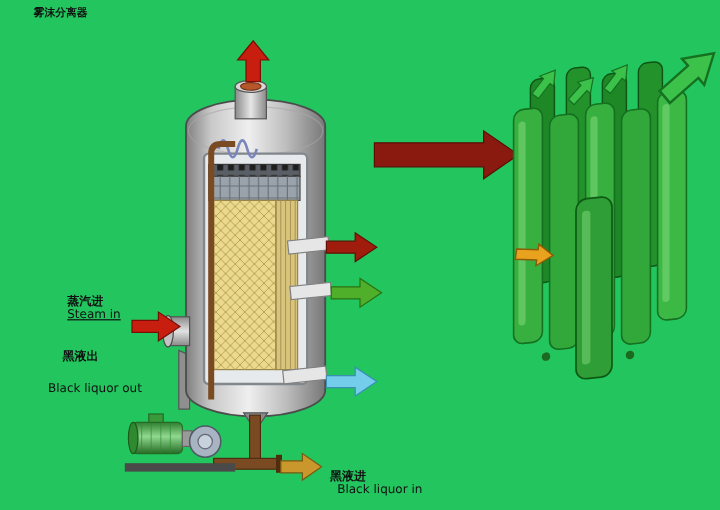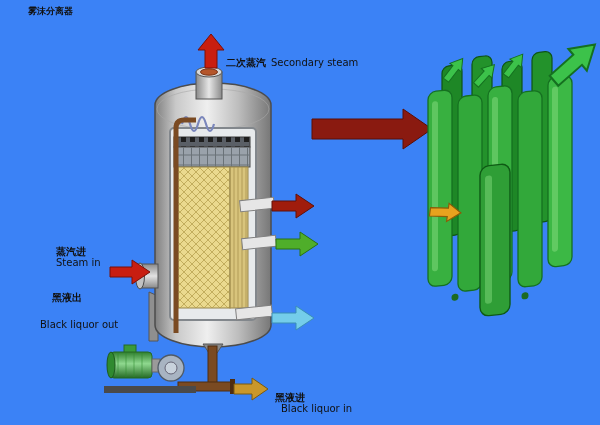--- a/index.html
+++ b/index.html
@@ -1,18 +1,18 @@
 <!DOCTYPE html>
 <html><head>
 <meta charset="utf-8">
 <style>
   * { margin:0; padding:0; box-sizing:border-box; }
   html,body { background:#ffffff; }
   .canvas {
-    position:relative; width:600px; height:425px; background:#3b82f6;
+    position:relative; width:600px; height:425px; background:#22c55e;
     font-family:"DejaVu Sans","Liberation Sans",sans-serif; overflow:hidden;
   }
   .canvas > svg { position:absolute; left:0; top:0; }
   .lbl { position:absolute; color:#111; line-height:1.2; white-space:nowrap; }
   .zh  { font-size:10px; font-weight:700; }
   .en  { font-size:10px; font-weight:400; }
   .title { font-size:9px; font-weight:700; }
   .inline-lbl span { margin-right:5px; }
 </style>
 </head>
@@ -174,26 +174,23 @@
       <circle cx="97" cy="244" r="3.5" fill="#1c6a22"></circle>
 
       <g transform="translate(126,32) rotate(-38)">
         <use href="#arr" xlink:href="#arr" fill="#3cc24a" stroke="#157020" stroke-width="2"></use>
       </g>
     </g>
   </svg>
 
   <div class="lbl title" style="left:28px; top:6px;">雾沫分离器</div>
 
-  <div class="lbl inline-lbl" style="left:226px; top:51px;">
-    <span class="zh">二次蒸汽</span><span class="en">Secondary steam</span>
-  </div>
 
   <div class="lbl zh" style="left:56px; top:246px;">蒸汽进</div>
-  <div class="lbl en" style="left:56px; top:257px;">Steam in</div>
+  <div class="lbl en" style="left:56px; top:257px;text-decoration:underline;">Steam in</div>
 
   <div class="lbl zh" style="left:52px; top:292px;">黑液出</div>
   <div class="lbl en" style="left:40px; top:319px;">Black liquor out</div>
 
   <div class="lbl zh" style="left:275px; top:392px;">黑液进</div>
   <div class="lbl en" style="left:281px; top:403px;text-align:center;">Black liquor in</div>
 
 </div>
 
 </body></html>

